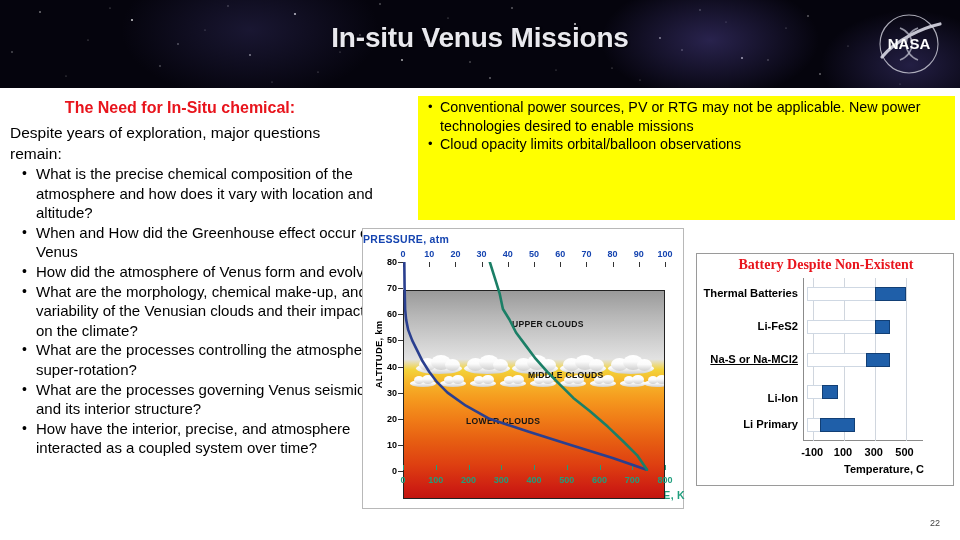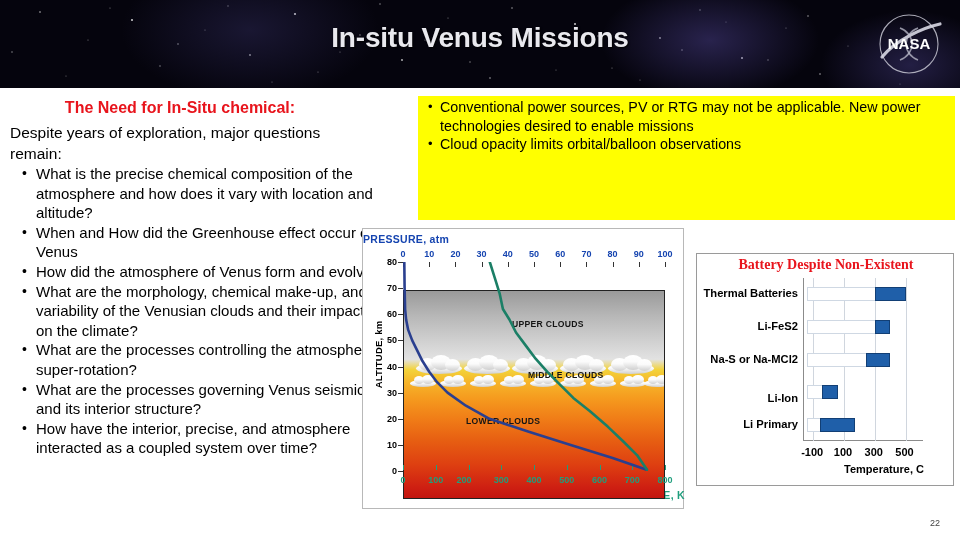--- a/index.html
+++ b/index.html
@@ -351,21 +351,21 @@
       <div class="axis-num top" style="left: 108.6px; width: 20px; text-align: center;">30</div>
       <div class="axis-num top" style="left: 134.8px; width: 20px; text-align: center;">40</div>
       <div class="axis-num top" style="left: 161px; width: 20px; text-align: center;">50</div>
       <div class="axis-num top" style="left: 187.2px; width: 20px; text-align: center;">60</div>
       <div class="axis-num top" style="left: 213.4px; width: 20px; text-align: center;">70</div>
       <div class="axis-num top" style="left: 239.6px; width: 20px; text-align: center;">80</div>
       <div class="axis-num top" style="left: 265.8px; width: 20px; text-align: center;">90</div>
       <div class="axis-num top" style="left: 292px; width: 20px; text-align: center;">100</div>
       <div class="axis-num bot" style="left: 28px; width: 24px; text-align: center;">0</div>
       <div class="axis-num bot" style="left: 60.75px; width: 24px; text-align: center;">100</div>
-      <div class="axis-num bot" style="left: 93.5px; width: 24px; text-align: left;">200</div>
+      <div class="axis-num bot" style="left: 93.5px; width: 24px; text-align: center;">200</div>
       <div class="axis-num bot" style="left: 126.25px; width: 24px; text-align: center;">300</div>
       <div class="axis-num bot" style="left: 159px; width: 24px; text-align: center;">400</div>
       <div class="axis-num bot" style="left: 191.75px; width: 24px; text-align: center;">500</div>
       <div class="axis-num bot" style="left: 224.5px; width: 24px; text-align: center;">600</div>
       <div class="axis-num bot" style="left: 257.25px; width: 24px; text-align: center;">700</div>
       <div class="axis-num bot" style="left: 290px; width: 24px; text-align: center;">800</div>
       <div class="axis-num left" style="top: 237px;">0</div>
       <div class="axis-num left" style="top: 210.875px;">10</div>
       <div class="axis-num left" style="top: 184.75px;">20</div>
       <div class="axis-num left" style="top: 158.625px;">30</div>
@@ -390,21 +390,21 @@
       <div class="gridv" style="left: 70.7692px;"></div>
       <div class="gridv" style="left: 101.538px;"></div>
       <div class="bat-range" style="left: 3.07692px; top: 9.3px; width: 98.4615px; height: 14px;"></div>
       <div class="bat-bar" style="left: 70.7692px; top: 9.3px; width: 30.7692px; height: 14px;"></div>
       <div class="bat-cat" style="top: 9.3px;">Thermal Batteries</div>
       <div class="bat-range" style="left: 3.07692px; top: 41.9px; width: 83.0769px; height: 14px;"></div>
       <div class="bat-bar" style="left: 70.7692px; top: 41.9px; width: 15.3846px; height: 14px;"></div>
       <div class="bat-cat" style="top: 41.9px;">Li-FeS2</div>
       <div class="bat-range" style="left: 3.07692px; top: 74.5px; width: 83.0769px; height: 14px;"></div>
       <div class="bat-bar" style="left: 61.5385px; top: 74.5px; width: 24.6154px; height: 14px;"></div>
-      <div class="bat-cat" style="top: 74.5px;">Na-S or Na-MCl2</div>
+      <div class="bat-cat" style="top: 74.5px; text-decoration: underline;">Na-S or Na-MCl2</div>
       <div class="bat-range" style="left: 3.07692px; top: 107.1px; width: 30.7692px; height: 14px;"></div>
       <div class="bat-bar" style="left: 18.4615px; top: 107.1px; width: 15.3846px; height: 14px;"></div>
       <div class="bat-cat" style="top: 107.1px; margin-top: 7px;">Li-Ion</div>
       <div class="bat-range" style="left: 3.07692px; top: 139.7px; width: 47.6923px; height: 14px;"></div>
       <div class="bat-bar" style="left: 16.1538px; top: 139.7px; width: 34.6154px; height: 14px;"></div>
       <div class="bat-cat" style="top: 139.7px;">Li Primary</div>
     </div>
   <div id="bat-xnums">
       <div class="bat-xnum" style="left: 95.2308px;">-100</div>
       <div class="bat-xnum" style="left: 126px;">100</div>

